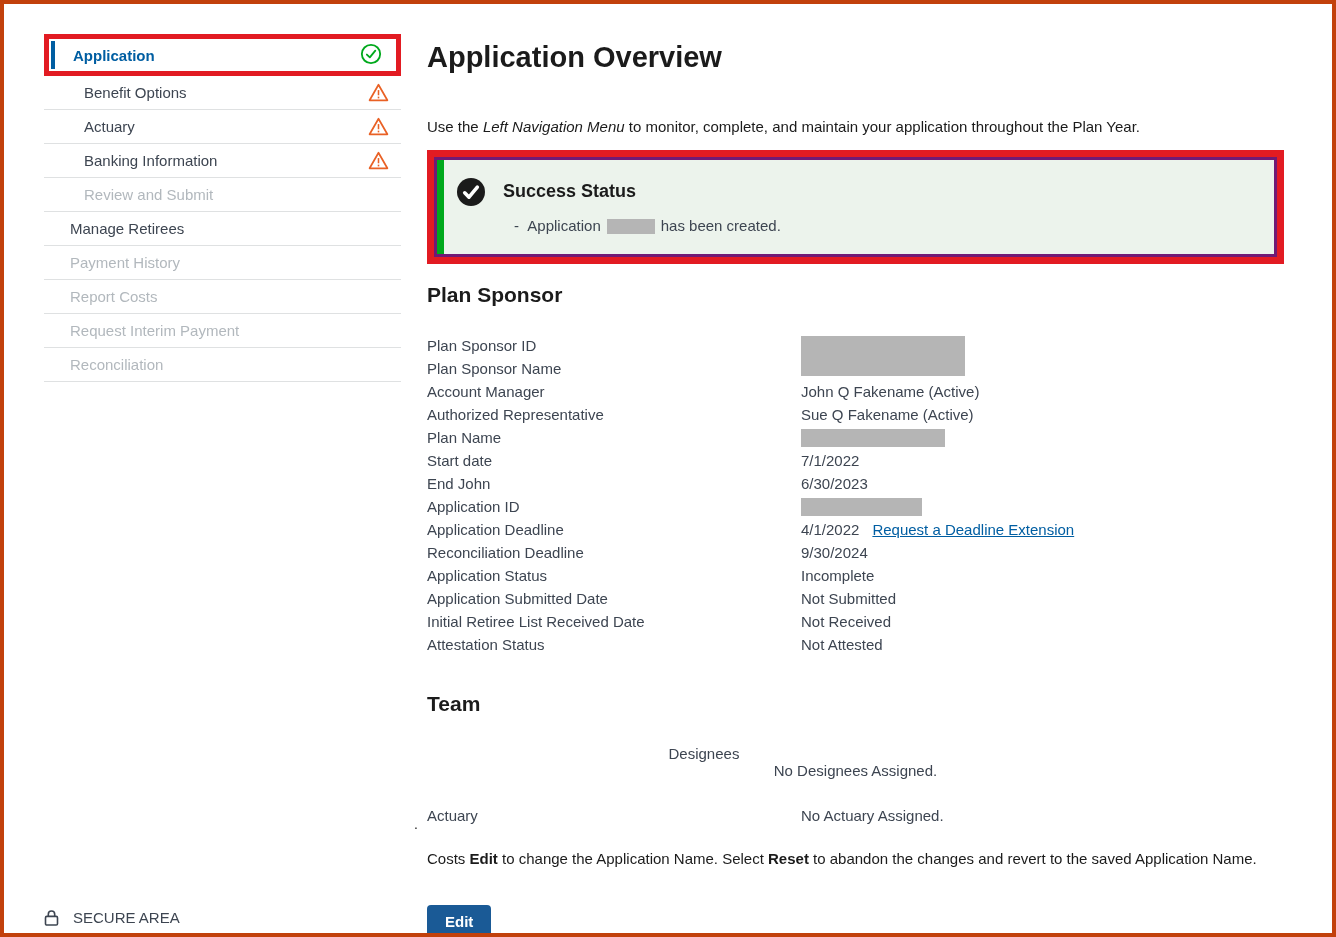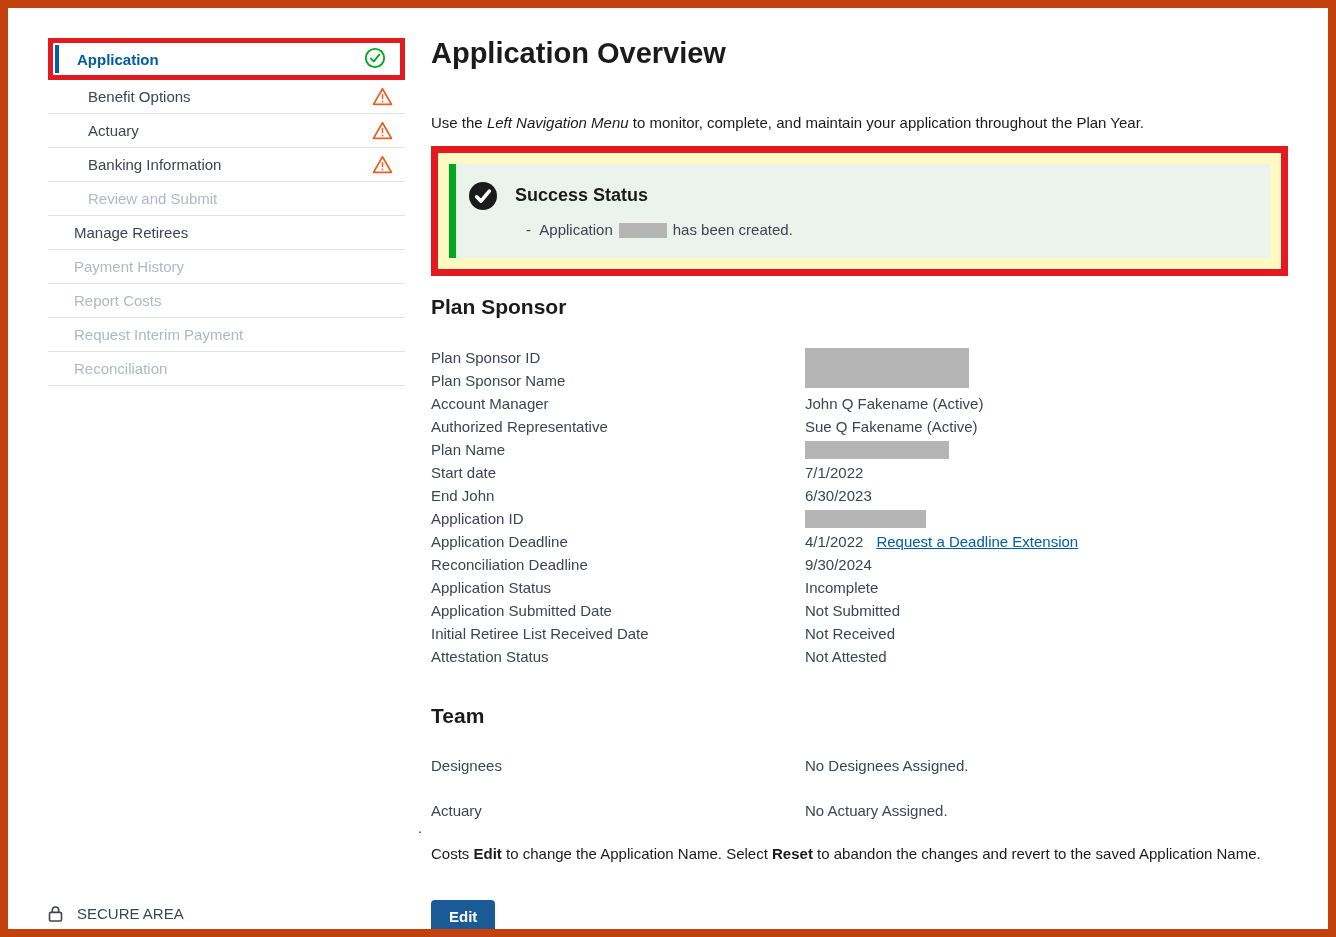--- a/index.html
+++ b/index.html
@@ -1,20 +1,20 @@
 <!DOCTYPE html>
 <html><head>
 <meta charset="utf-8">
 <style>
   * { margin:0; padding:0; box-sizing:border-box; }
   html,body { background:#fff; }
   .page {
     position:relative;
     width:1336px; height:937px;
-    border:8px solid #c2410c;
+    border:4px solid #c2410c;
     background:#fff;
     font-family:"Liberation Sans", sans-serif;
     color:#3d4551;
     overflow:hidden;
     text-decoration:underline;
   }
 
   
   .app-annot {
     position:absolute; left:40px; top:30px; width:357px; height:42px;
@@ -33,27 +33,27 @@
     border-bottom:1px solid #dfe1e2;
     font-size:15px; color:#3d4551;
     padding-right:12px; cursor:pointer;
   }
   .nav-row .nav-icon { margin-left:auto; display:flex; }
   .indent-sub { padding-left:40px; }
   .indent-top { padding-left:26px; }
   .nav-disabled { color:#b2b8bd; cursor:default; }
 
   
-  .main { position:absolute; left:423px; top:30px; width:857px; }
+  .main { position:absolute; left:423px; top:38px; width:857px; }
   h1 { font-size:29px; font-weight:bold; color:#1b1b1b; line-height:1.1; }
   .intro { margin-top:44px; font-size:15px; color:#1b1b1b; }
   .intro .it { font-style:italic; }
 
   .success-annot {
-    margin-top:15px; border:7px solid #e21b22; padding:11px; background:#fef9c3;
+    margin-top:15px; border:7px solid #e21b22; padding:3px; background:#701a75;
   }
   .alert {
     background:#ecf3ec; border-left:7px solid #00a91c;
     padding:17px 20px 20px 12px; min-height:93px;
   }
   .alert-head { display:flex; align-items:center; gap:17px; }
   .alert-title { font-size:18px; font-weight:bold; color:#1b1b1b; }
   .alert-msg { margin:10px 0 0 58px; font-size:15px; color:#3d4551; }
   .redact-inline {
     display:inline-block; width:48px; height:15px; background:#b5b5b5;
@@ -66,21 +66,21 @@
   .frow { display:flex; height:23px; align-items:center; font-size:15px; }
   .flabel { width:374px; flex-shrink:0; color:#3d4551; }
   .fvalue { color:#3d4551; position:relative; display:flex; align-items:center; }
   .redact-tall { position:absolute; left:0; top:-10px; width:164px; height:40px; background:#b5b5b5; }
   .redact-line-144 { display:inline-block; width:144px; height:18px; background:#b5b5b5; }
   .redact-line-121 { display:inline-block; width:121px; height:18px; background:#b5b5b5; }
   .vlink { color:#005ea2; text-decoration:underline; margin-left:13px; cursor:pointer; }
 
   .h2-team { margin-top:36px; }
   .trow { display:flex; font-size:15px; align-items:center; }
-  .trow-1 { margin-top:29px; }
+  .trow-1 { margin-top:29px;flex-direction:column; }
   .trow-2 { margin-top:28px; }
   .tlabel { width:374px; flex-shrink:0; }
 
   .note { margin-top:26px; font-size:15px; color:#1b1b1b; }
   .note b { font-weight:bold; }
   .stray-dot { position:absolute; left:410px; top:812px; font-size:14px; color:#1b1b1b; }
 
   .edit-btn {
     margin-top:38px;
     display:inline-block;

